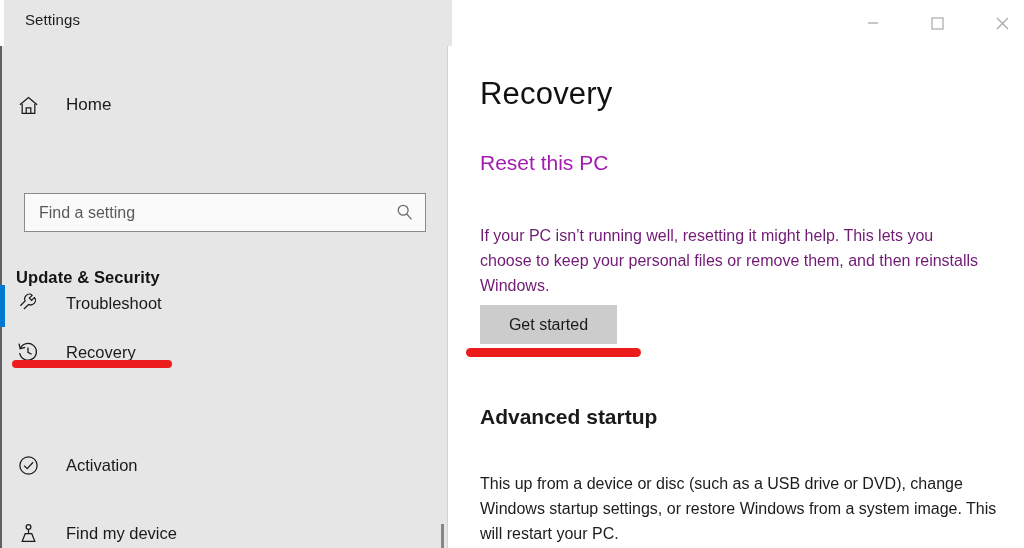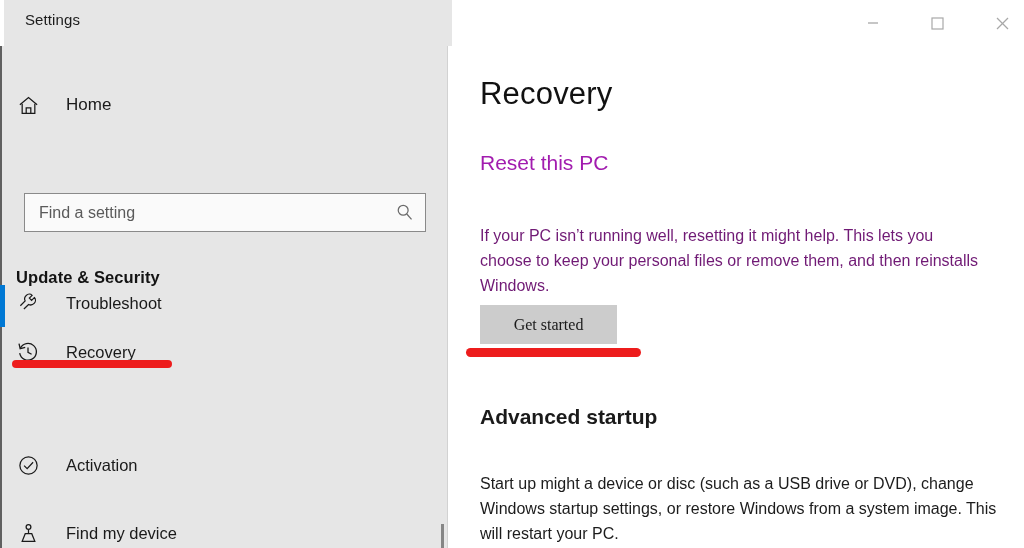--- a/index.html
+++ b/index.html
@@ -269,21 +269,21 @@
   }
 
   #get-started-button {
     position: absolute;
     left: 32px; top: 259px;
     min-width: 137px;
     height: 39px;
     background: #cccccc;
     border: 0;
     padding: 0 16px;
-    font-family: Liberation Serif, serif;
+    font-family: Liberation Sans, sans-serif;
     font-size: 16px;
     color: #1a1a1a;
     text-align: center;
     line-height: 39px;
     box-sizing: border-box;
   }
 
   #advanced-heading {
     position: absolute;
     left: 32px; top: 359px;
@@ -426,19 +426,19 @@
   <div id="content">
 
     <div id="page-title">Recovery</div>
 
     <div id="reset-heading">Reset this PC</div>
     <div id="reset-body">If your PC isn’t running well, resetting it might help. This lets you choose to keep your personal files or remove them, and then reinstalls Windows.</div>
 
     <button id="get-started-button">Get started</button>
 
     <div id="advanced-heading">Advanced startup</div>
-    <div id="advanced-body">Start up might a device or disc (such as a USB drive or DVD), change Windows startup settings, or restore Windows from a system image. This will restart your PC.</div>
+    <div id="advanced-body">This up from a device or disc (such as a USB drive or DVD), change Windows startup settings, or restore Windows from a system image. This will restart your PC.</div>
   </div>
 
   <div class="annotation" id="annotation-recovery"></div>
   <div class="annotation" id="annotation-getstarted"></div>
 
 </div>
 
 </body></html>

